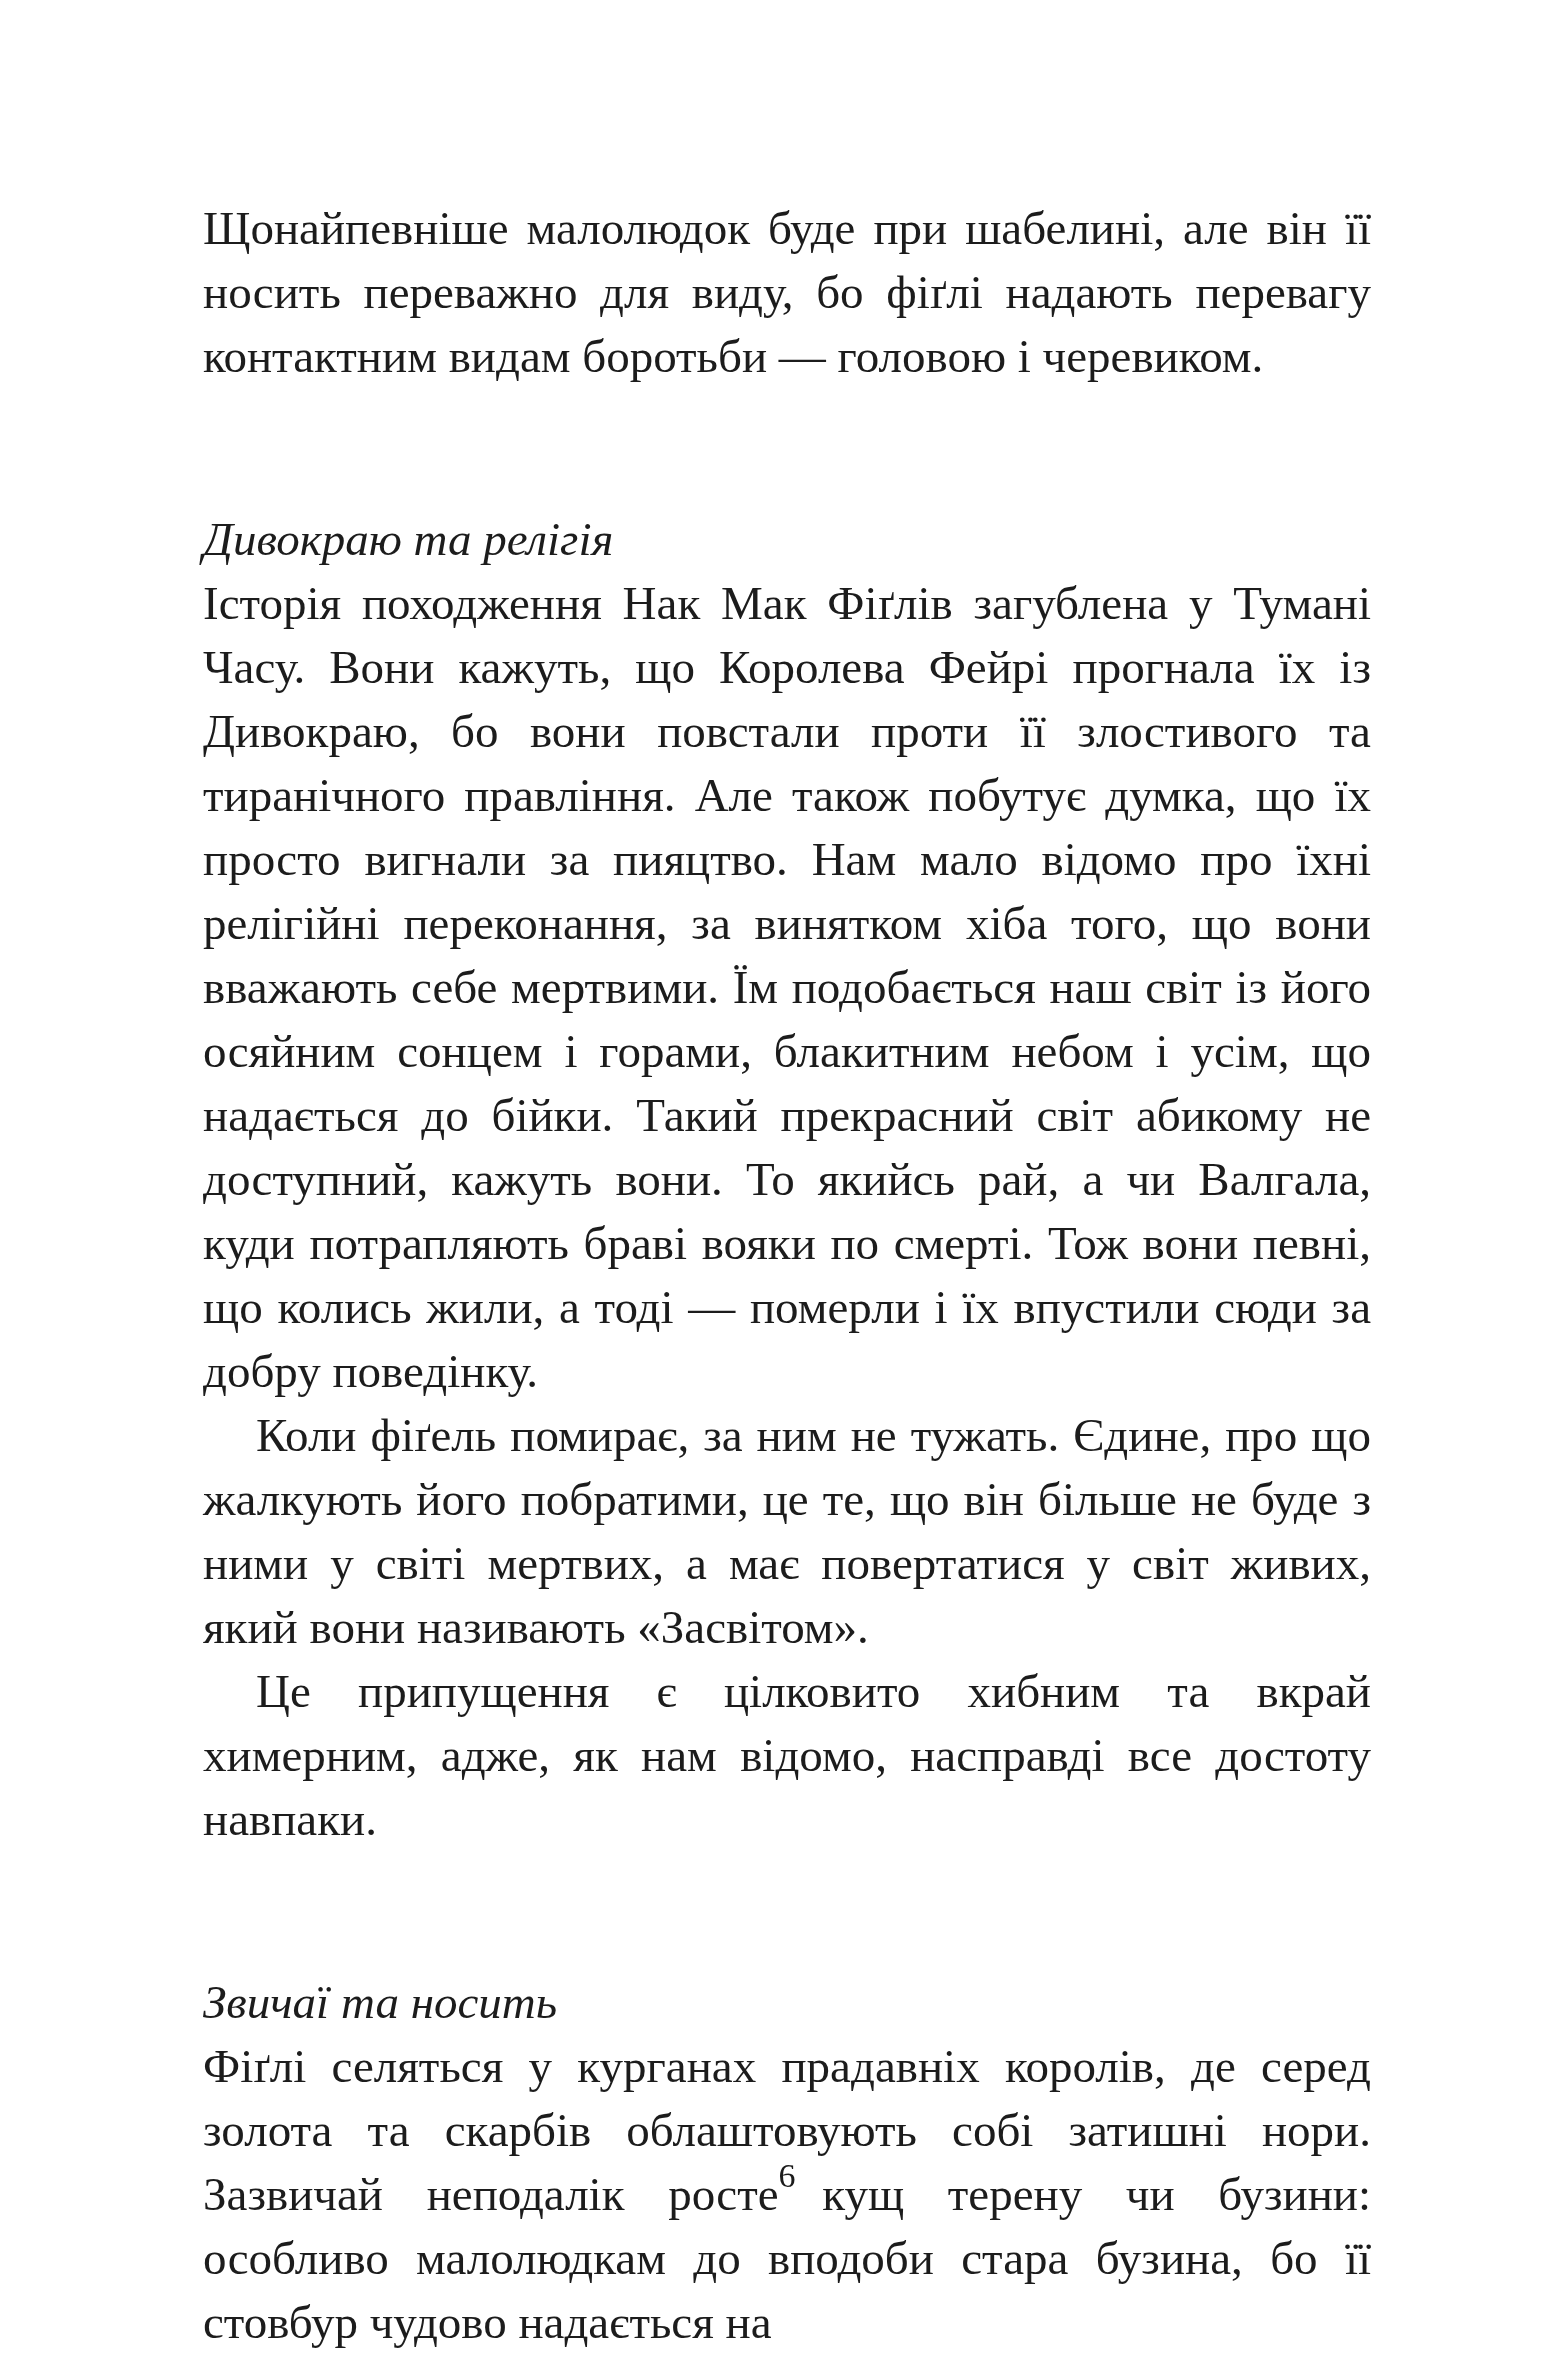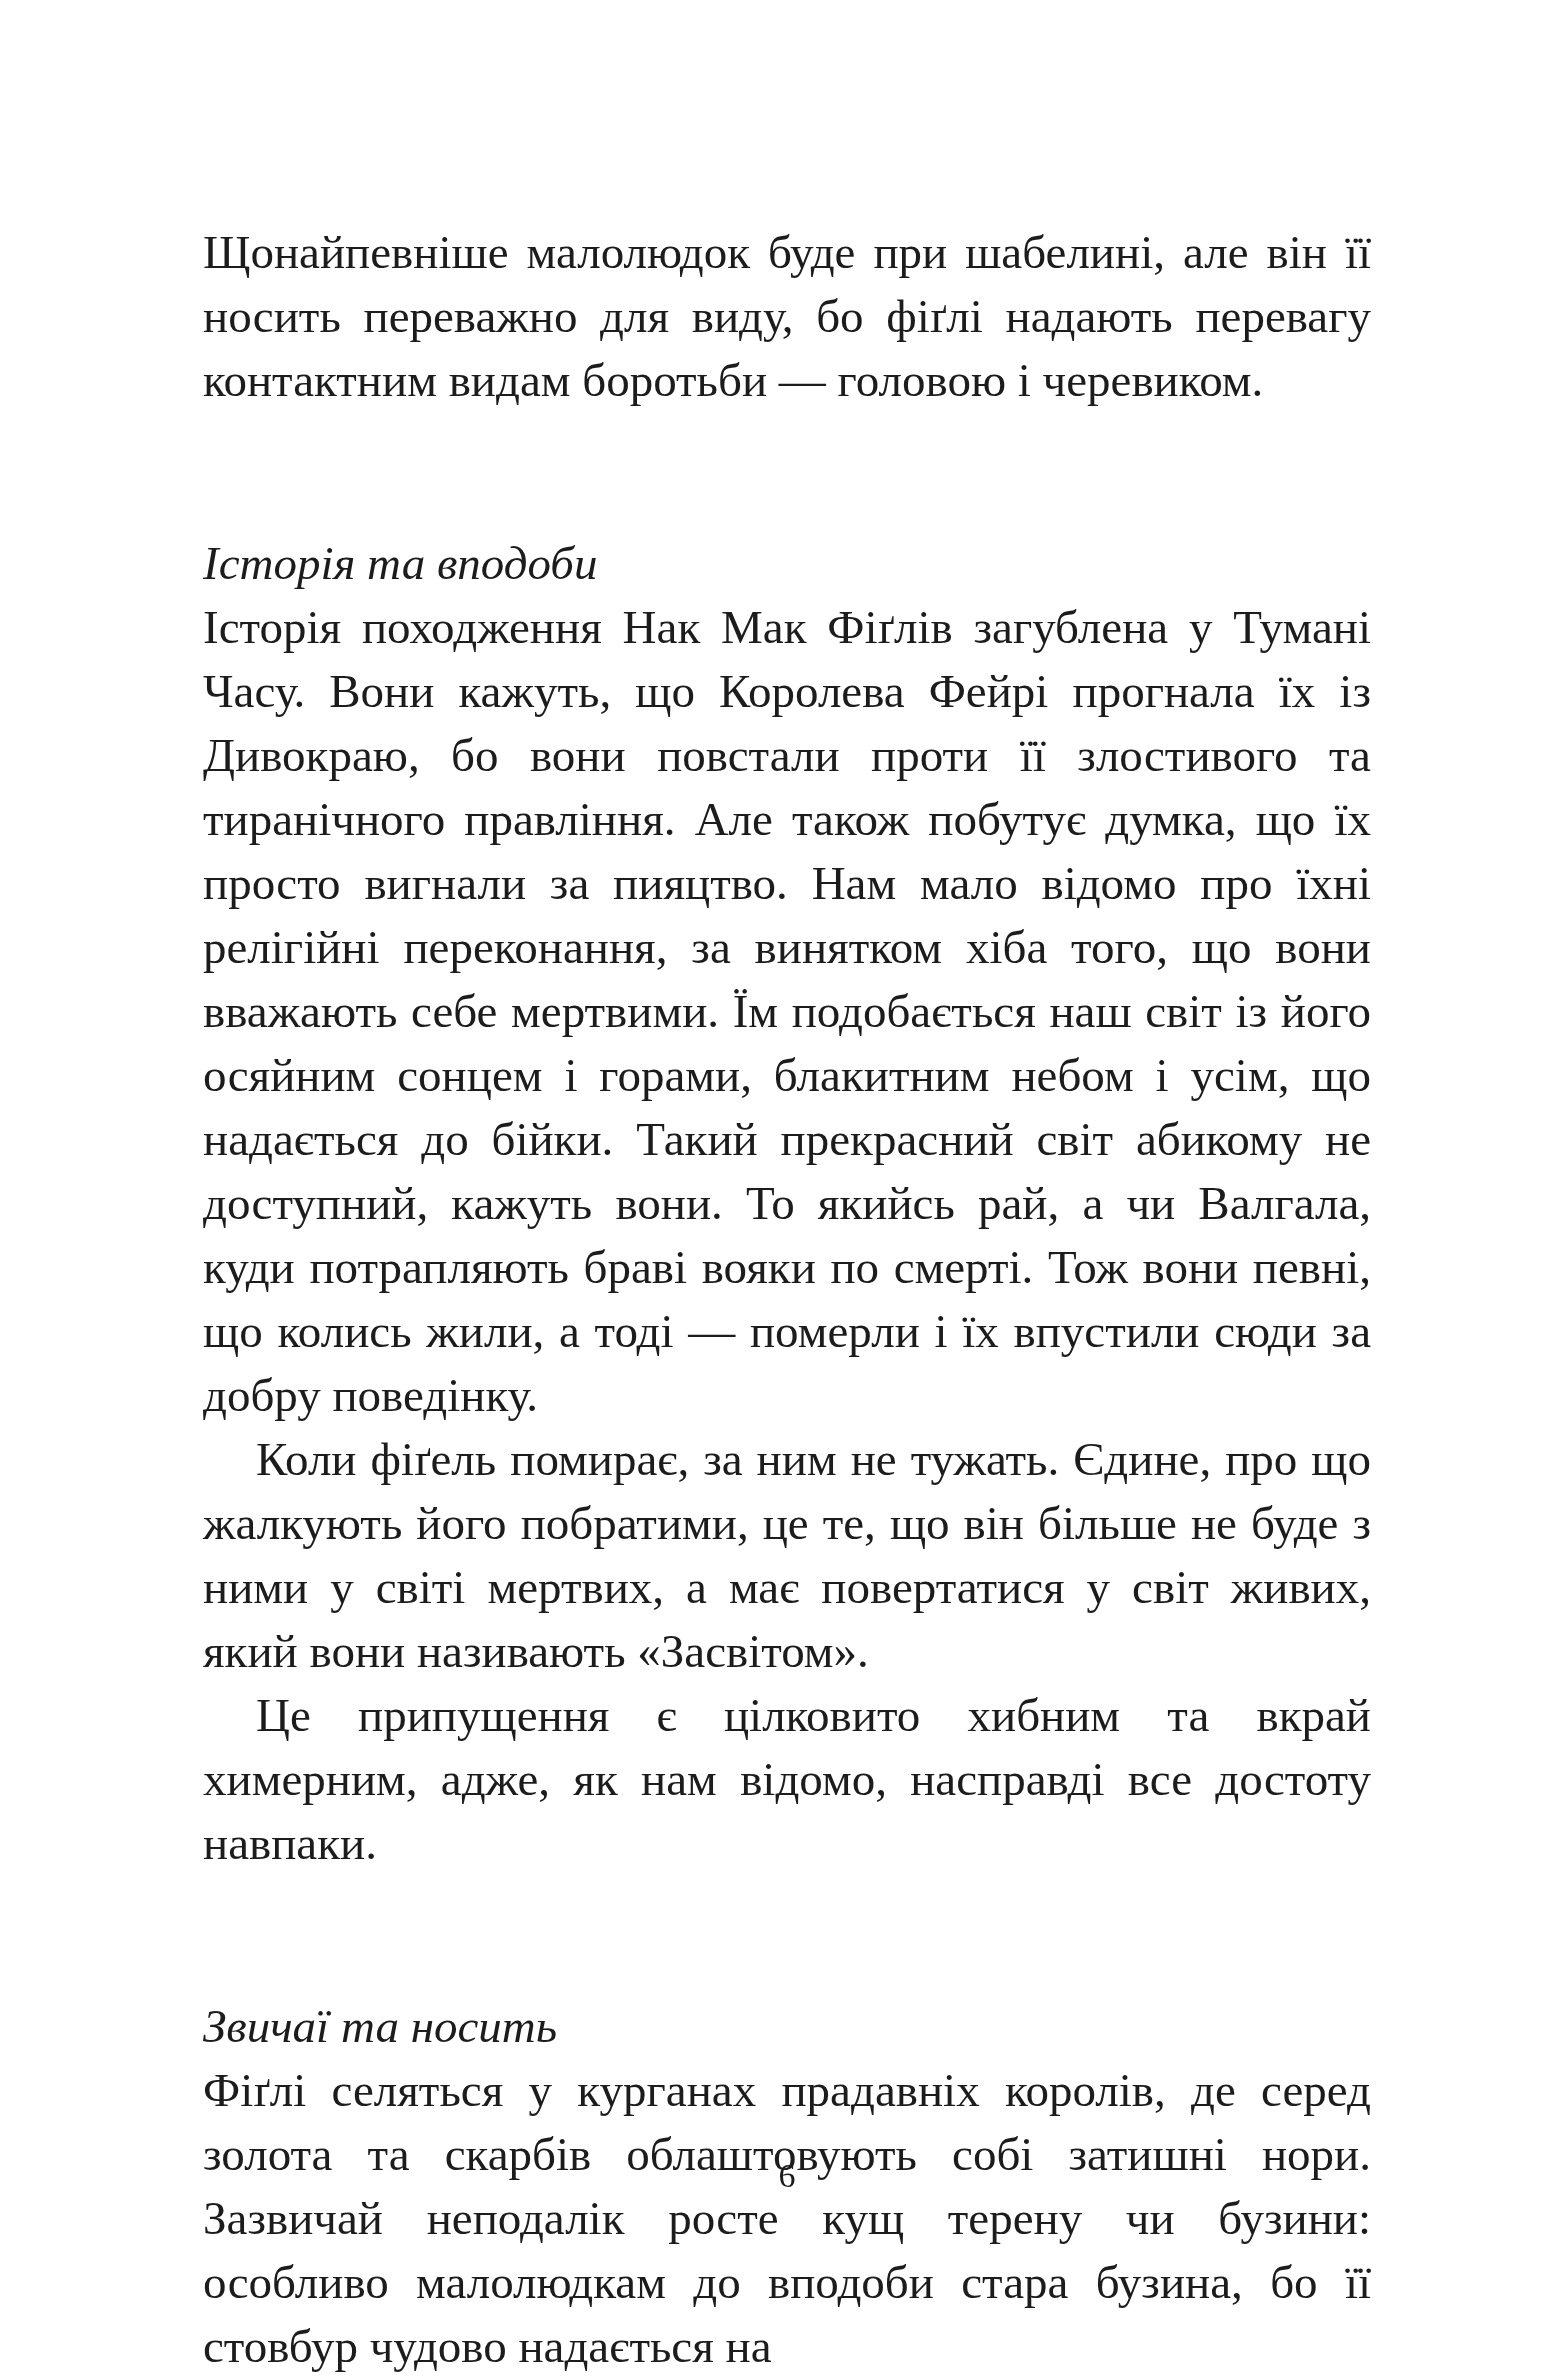--- a/index.html
+++ b/index.html
@@ -15,21 +15,21 @@
     color: #1c1c1c;
     overflow: hidden;
   }
   .page {
     position: absolute;
     inset: 0;
   }
   .text-block {
     position: absolute;
     left: 203px;
-    top: 220px;
+    top: 196px;
     width: 1168px;
     font-size: 47px;
     line-height: 64px;
     text-align: justify;
     hyphens: auto;
     -webkit-hyphens: auto;
   }
   .para {
     margin: 0;
     padding: 0;
@@ -58,21 +58,21 @@
   }
 </style>
 </head>
 <body>
 
 <div class="page">
   <div class="text-block">
 
     <p class="para">Щонайпевніше малолюдок буде при шабелині, але він її носить переважно для виду, бо фіґлі надають перевагу контактним видам боротьби — головою і черевиком.</p>
 
-    <h2 class="section-heading">Історія та вподоби</h2>
+    <h2 class="section-heading">Дивокраю та релігія</h2>
 
     <p class="para">Історія походження Нак Мак Фіґлів загублена у Тумані Часу. Вони кажуть, що Королева Фейрі прогнала їх із Дивокраю, бо вони повстали проти її злостивого та тиранічного правління. Але також побутує думка, що їх просто вигнали за пияцтво. Нам мало відомо про їхні релігійні переконання, за винятком хіба того, що вони вважають себе мертвими. Їм подобається наш світ із його осяйним сонцем і горами, блакитним небом і усім, що надається до бійки. Такий прекрасний світ абикому не доступний, кажуть вони. То якийсь рай, а чи Валгала, куди потрапляють браві вояки по смерті. Тож вони певні, що колись жили, а тоді — померли і їх впустили сюди за добру поведінку.</p>
 
     <p class="para indent">Коли фіґель помирає, за ним не тужать. Єдине, про що жалкують його побратими, це те, що він більше не буде з ними у світі мертвих, а має повертатися у світ живих, який вони називають «Засвітом».</p>
 
     <p class="para indent">Це припущення є цілковито хибним та вкрай химерним, адже, як нам відомо, насправді все достоту навпаки.</p>
 
     <h2 class="section-heading">Звичаї та носить</h2>
 
     <p class="para">Фіґлі селяться у курганах прадавніх королів, де серед золота та скарбів облаштовують собі затишні нори. Зазвичай неподалік росте кущ терену чи бузини: особливо малолюдкам до вподоби стара бузина, бо її стовбур чудово надається на</p>

